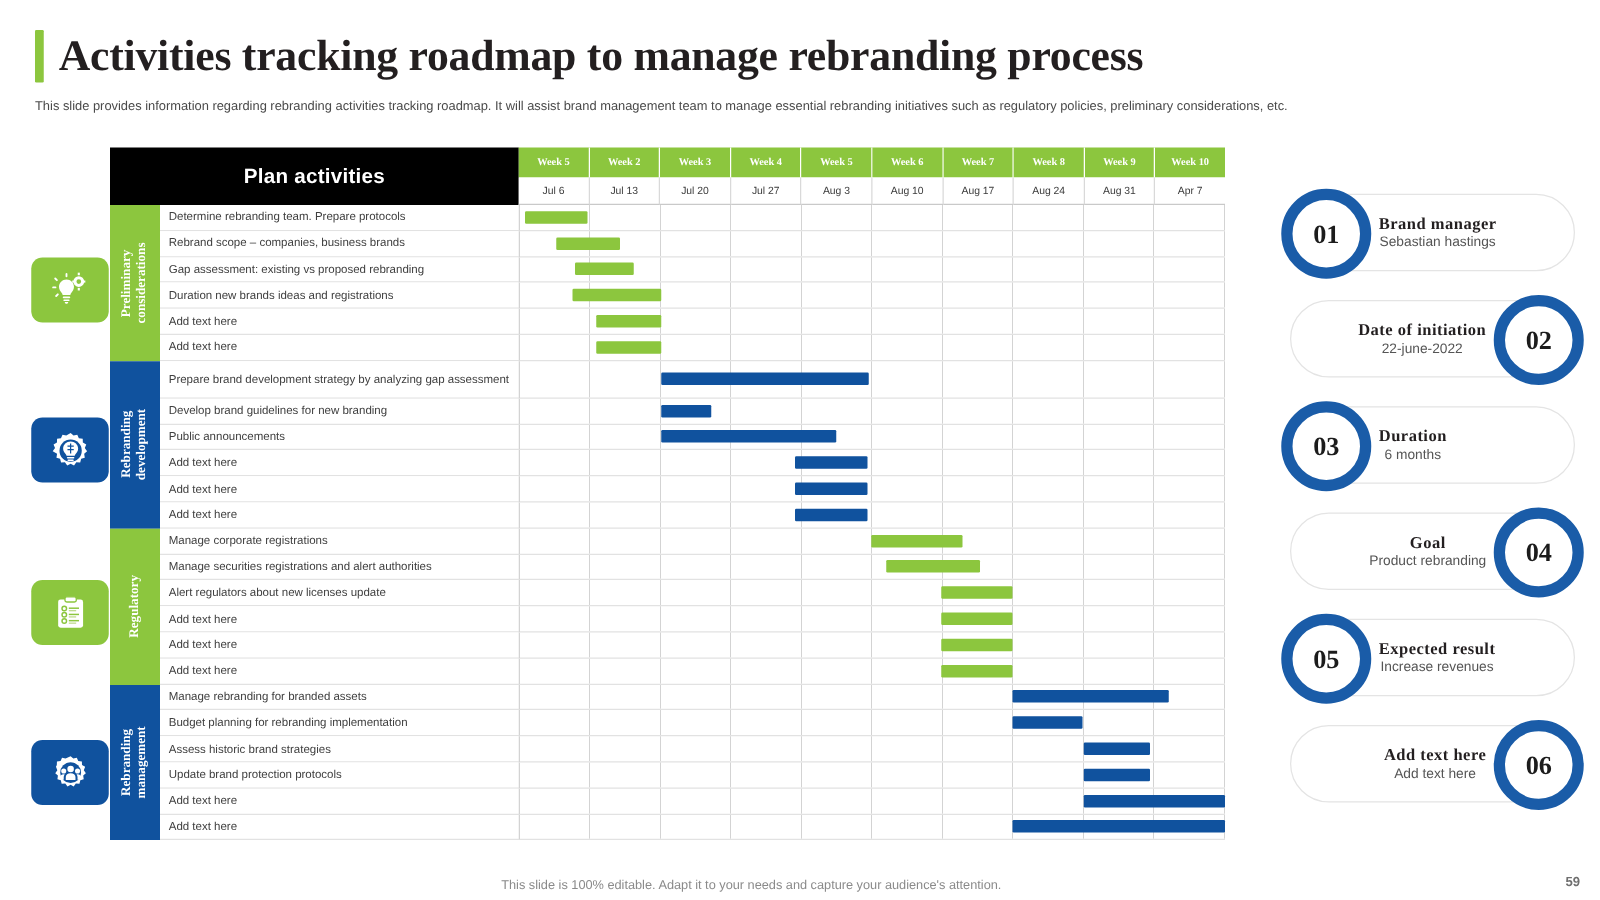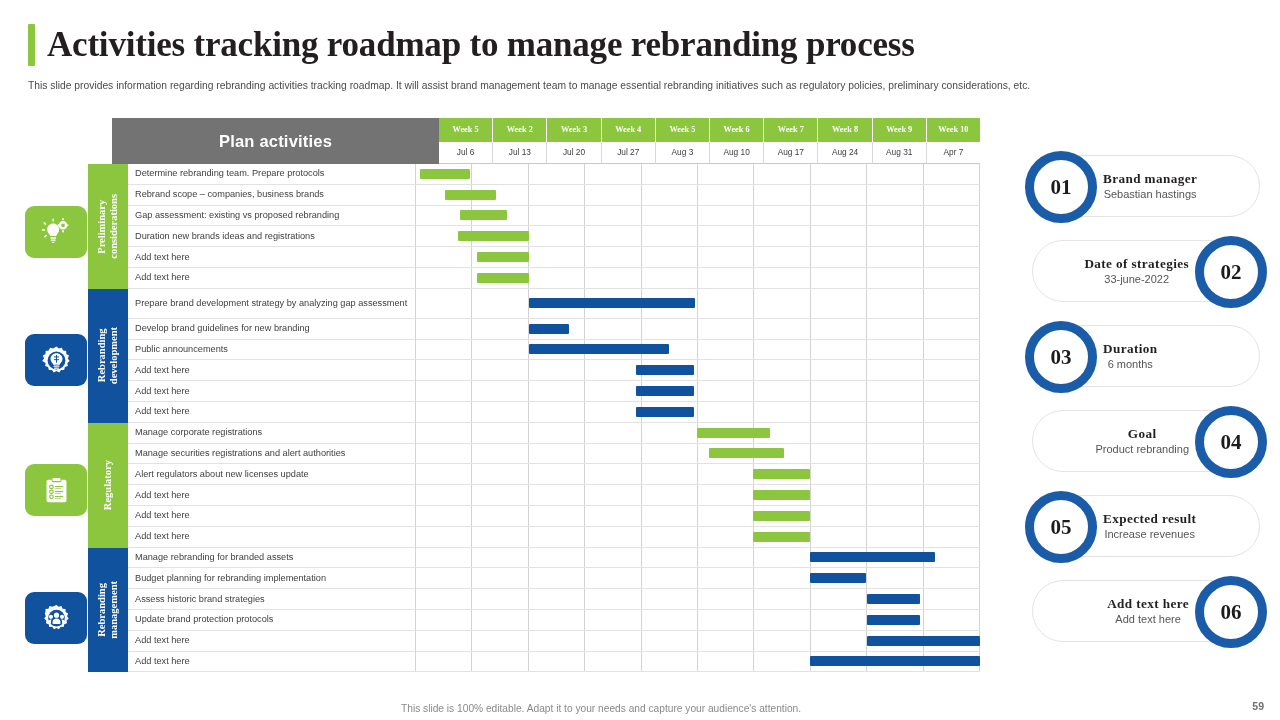--- a/index.html
+++ b/index.html
@@ -22,23 +22,23 @@
   .subtitle {
     position: absolute; left: 28px; top: 79px; width: 1190px;
     font-size: 10.3px; color: #4a4a4a; line-height: 14px;
   }
 
   
   .gantt { position: absolute; left: 88px; top: 118px; width: 892px; }
 
   .g-head { display: flex; height: 46px; }
   .g-head-left {
-    width: 327px; background: #737373; color: #ffffff;
+    width: 327px; background: #000000; color: #ffffff;
     display: flex; align-items: center; justify-content: center;
-    font-size: 16.5px; font-weight: 700; letter-spacing: .2px; margin-left: 24px;
+    font-size: 16.5px; font-weight: 700; letter-spacing: .2px;
   }
   .g-head-right { flex: 1; display: flex; flex-direction: column; }
   .weeks-row { display: flex; height: 28px; }
   .week-cell {
     flex: 1; background: #8CC63E; color: #fff;
     font-family: "Liberation Serif", serif;
     font-size: 8.3px; font-weight: 700;
     display: flex; align-items: center; justify-content: center;
     border-right: 1px solid #ffffff;
   }
@@ -414,22 +414,22 @@
       <div class="card left">
         <div class="circle on-left">01</div>
         <div class="card-text">
           <div class="card-title">Brand manager</div>
           <div class="card-sub">Sebastian hastings</div>
         </div>
       </div>
       <div class="card right">
         <div class="circle on-right">02</div>
         <div class="card-text">
-          <div class="card-title">Date of strategies</div>
-          <div class="card-sub">33-june-2022</div>
+          <div class="card-title">Date of initiation</div>
+          <div class="card-sub">22-june-2022</div>
         </div>
       </div>
       <div class="card left">
         <div class="circle on-left">03</div>
         <div class="card-text">
           <div class="card-title">Duration</div>
           <div class="card-sub">6 months</div>
         </div>
       </div>
       <div class="card right">

